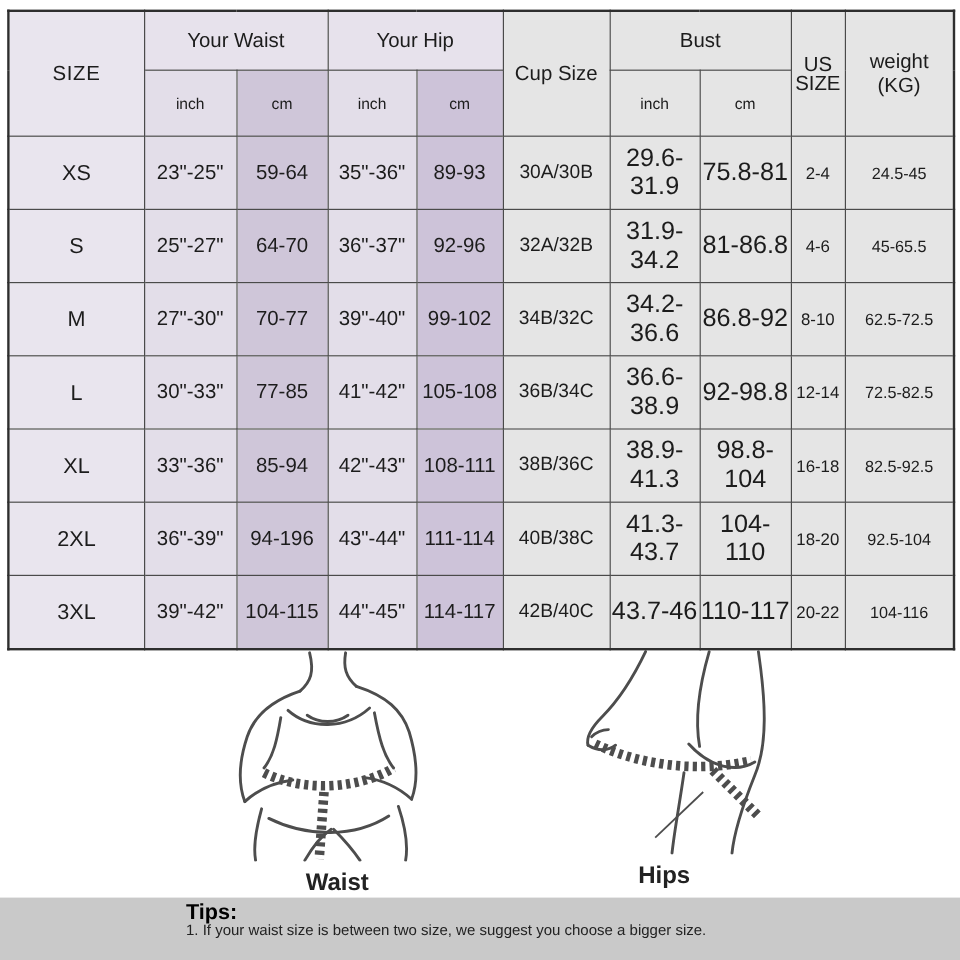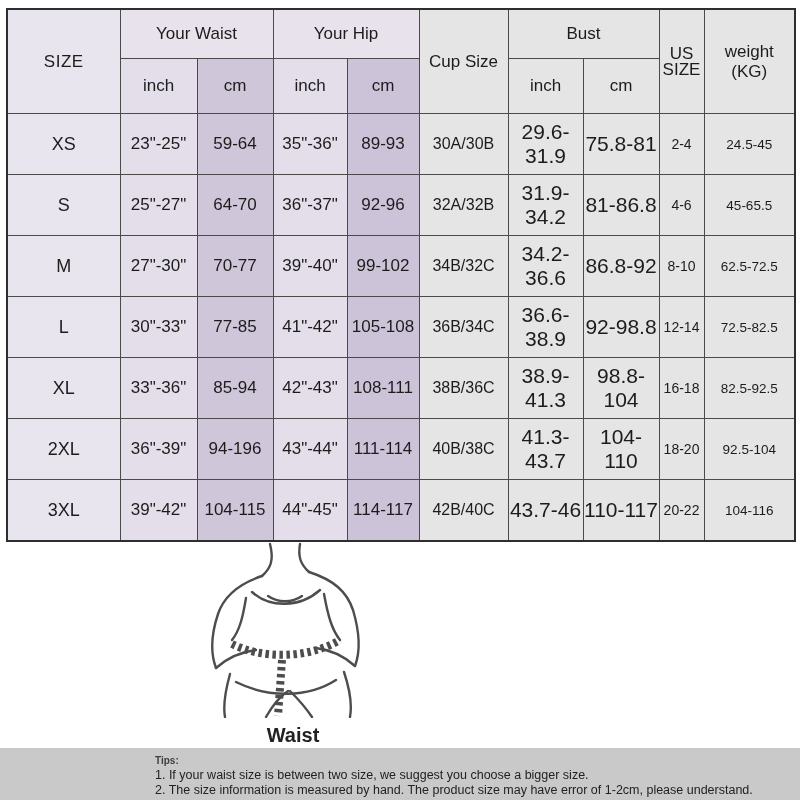--- a/index.html
+++ b/index.html
@@ -5,46 +5,46 @@
   html,body{margin:0;padding:0;}
   body{
     width:800px;height:800px;position:relative;background:#ffffff;
     font-family:"Liberation Sans", sans-serif;color:#1c1c1c;overflow:hidden;
   }
   
   .table-wrap{position:absolute;left:6px;top:8px;width:788px;}
   table{border-collapse:collapse;table-layout:fixed;width:788px;border:2px solid #2e2e2e;}
   th,td{border:1px solid #4a4a4a;text-align:center;vertical-align:middle;padding:0;overflow:hidden;}
   thead tr.r1 th{height:48px;font-size:17px;font-weight:normal;}
-  thead tr.r2 th{height:54px;font-size:17px;font-weight:normal;}
+  thead tr.r2 th{height:54px;font-size:13px;font-weight:normal;}
   tbody td{height:60px;font-size:17px;}
   .bg-size{background:#e9e5ee;}
   .bg-top{background:#e7e2ec;}
   .bg-inch{background:#e3dee9;}
   .bg-cm{background:#cfc6d9;}
   .bg-cm2{background:#cdc3d9;}
   .bg-white{background:#e5e5e5;margin-top:23px;}
   th.h-size{font-weight:bold;font-size:20px;letter-spacing:.5px;}
   th.h-us{font-size:14px;line-height:16px;}
   th.h-weight{font-size:16px;line-height:20px;}
   td.c-size{font-weight:normal;font-size:18px;}
   td.c-cup{font-size:16px;}
   td.c-binch,td.c-bcm{font-size:21px;}
   td.c-us{font-size:14px;}
   td.c-weight{font-size:13.5px;}
   
-  .figures{position:absolute;left:168px;top:540px;width:505px;display:flex;justify-content:space-between;}
+  .figures{position:absolute;left:156px;top:540px;width:505px;display:flex;justify-content:space-between;}
   .figure{display:flex;flex-direction:column;align-items:center;}
   .figure-label{font-size:20px;font-weight:bold;color:#222;margin-top:2px;}
   
   .tips{
     position:absolute;left:0;top:748px;width:800px;height:52px;background:#c9c9c9;
     box-sizing:border-box;padding:5px 10px 0 155px;font-size:12.5px;line-height:15px;color:#222;
   }
-  .tips-title{color:#404040;font-weight:bold;font-size:10px;}
+  .tips-title{color:#000000;font-weight:bold;font-size:18px;}
   .tips-line{white-space:nowrap;}
 </style>
 </head>
 <body>
 
 <div class="table-wrap">
   <table>
     <colgroup>
       <col style="width:113px">
         <col style="width:77px">
@@ -187,19 +187,39 @@
           <path d="M144,177 C136,165 128,157 122,151"></path>
         </g>
         <g fill="none" stroke="#4d4d4d" stroke-width="8" stroke-dasharray="3.5 3.5">
           <path d="M64,104 C96,120 142,118 172,100"></path>
           <path d="M114,120 L110,176"></path>
         </g>
       </svg>
     </span>
     <span class="figure-label">Waist</span>
   </div>
+  <div class="figure">
+    <span>
+      <svg width="215" height="172" viewBox="0 0 215 172">
+        <g fill="none" stroke="#4d4d4d" stroke-width="2.4" stroke-linecap="round">
+          <path d="M145,3 C136,34 133,60 137,82"></path>
+          <path d="M186,3 C192,44 194,80 183,106 C175,126 166,150 164,171"></path>
+          <path d="M128,80 C146,100 168,104 183,95"></path>
+          <path d="M124,104 C120,132 116,152 114,171"></path>
+          <path d="M92,3 C81,26 69,44 56,57 C48,65 42,73 44,81"></path>
+          <path d="M44,81 C52,86 61,86 67,81"></path>
+          <path d="M47,74 C51,70 56,68 61,68"></path>
+        </g>
+        <g fill="none" stroke="#4d4d4d" stroke-width="8" stroke-dasharray="3.5 3.5">
+          <path d="M50,80 C88,98 136,104 180,94"></path>
+          <path d="M148,102 L186,140"></path>
+        </g>
+        <path d="M140,120 L100,158" fill="none" stroke="#4d4d4d" stroke-width="1.5"></path>
+      </svg>
+    </span>
+    <span class="figure-label">Hips</span>
+  </div>
 </div>
 
 <div class="tips">
   <div class="tips-title">Tips:</div>
   <div class="tips-line">1. If your waist size is between two size, we suggest you choose a bigger size.</div>
-  <div class="tips-line">2. The size information is measured by hand. The product size may have error of 1-2cm, please understand.</div>
 </div>
 
 </body></html>

